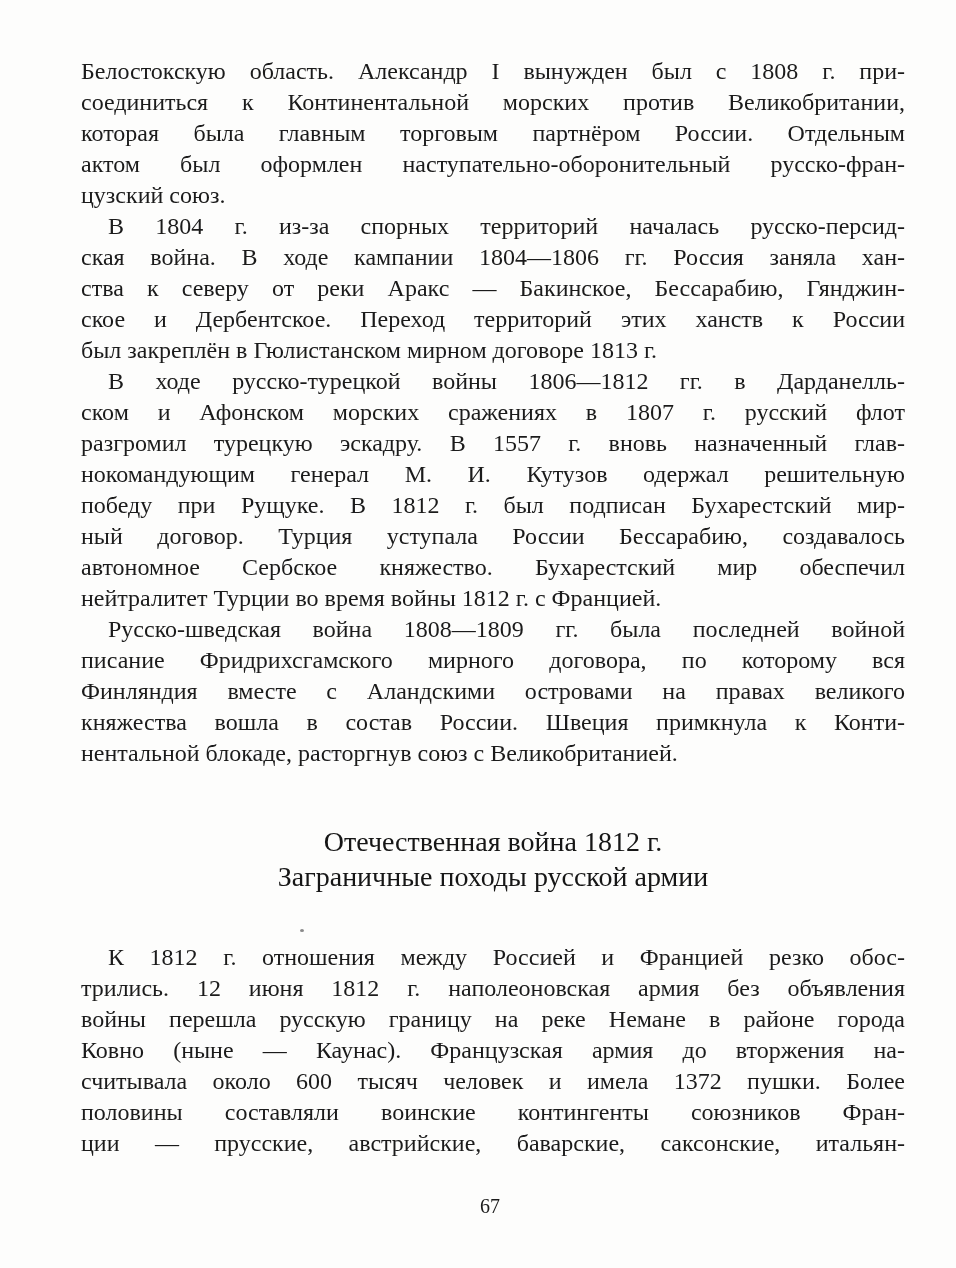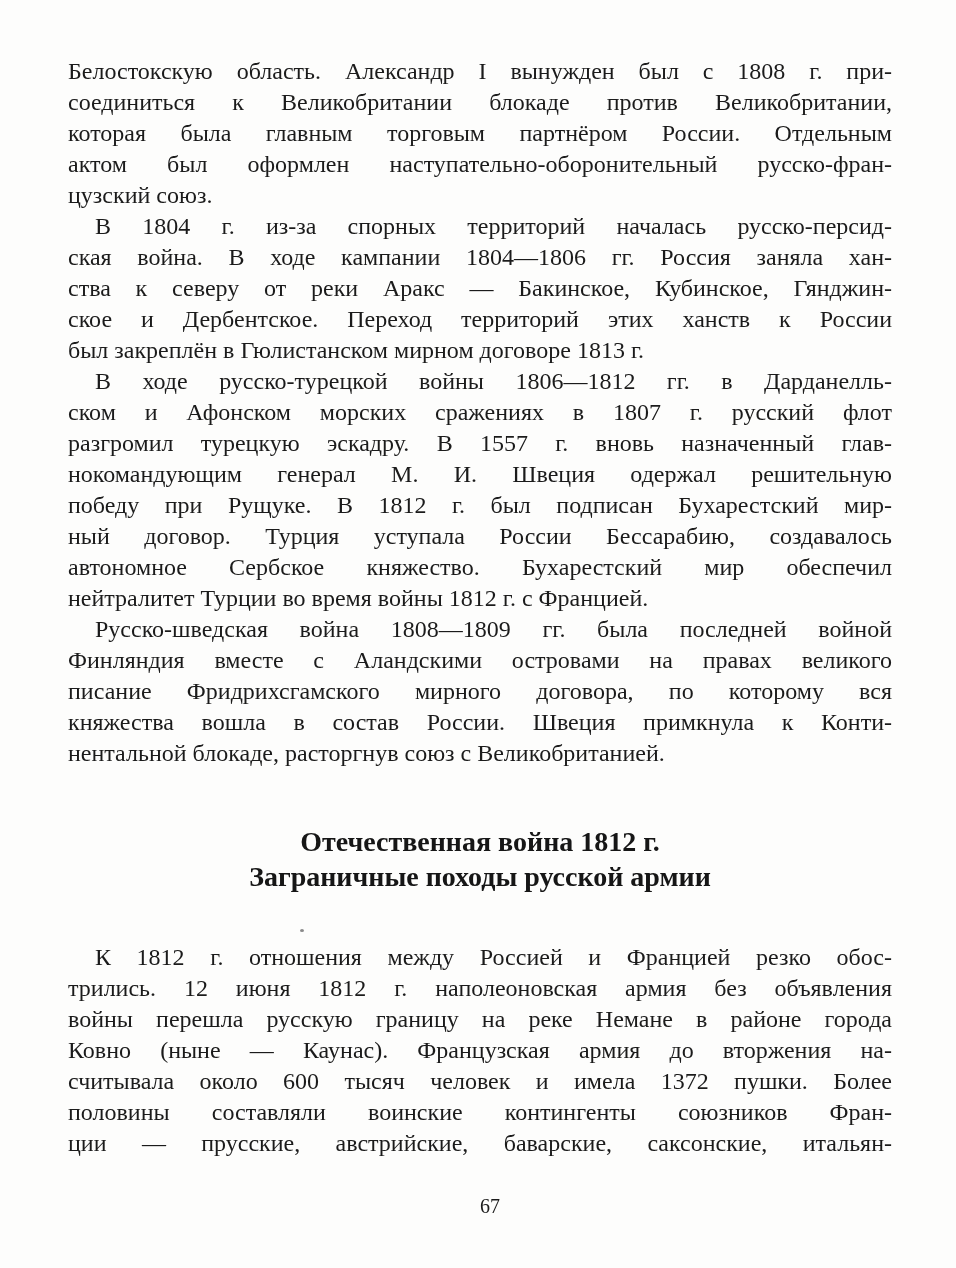--- a/index.html
+++ b/index.html
@@ -12,21 +12,21 @@
     position: relative;
     width: 956px;
     height: 1268px;
     background: #fdfdfc;
     color: #1b1b1b;
     font-family: "Liberation Serif", "DejaVu Serif", serif;
     overflow: hidden;
   }
   .content {
     position: absolute;
-    left: 68px;
+    left: 81px;
     top: 56px;
     width: 824px;
   }
   p.para {
     margin: 0;
     padding: 0;
   }
   .ln {
     display: block;
     height: 31px;
@@ -40,21 +40,21 @@
   .ln.ind {
     text-indent: 27px;
   }
   .ln.last {
     text-align-last: left;
   }
   .heading {
     margin: 55px 0 4px 0;
     padding: 0;
     text-align: center;
-    font-weight: bold;
+    font-weight: normal;
     font-size: 28px;
     line-height: 35px;
     color: #161616;
   }
   .post-heading {
     margin-top: 48px;
   }
   .speck {
     position: absolute;
     left: 300px;
@@ -77,46 +77,46 @@
 </style>
 </head>
 <body>
 
 <div class="page">
   <main class="content">
 
     <section id="pre-heading">
         <p class="para">
           <span class="ln">Белостокскую область. Александр I вынужден был с 1808 г. при-</span>
-          <span class="ln">соединиться к Великобритании блокаде против Великобритании,</span>
+          <span class="ln">соединиться к Континентальной морских против Великобритании,</span>
           <span class="ln">которая была главным торговым партнёром России. Отдельным</span>
           <span class="ln">актом был оформлен наступательно-оборонительный русско-фран-</span>
           <span class="ln last">цузский союз.</span>
         </p>
         <p class="para">
           <span class="ln ind">В 1804 г. из-за спорных территорий началась русско-персид-</span>
           <span class="ln">ская война. В ходе кампании 1804—1806 гг. Россия заняла хан-</span>
-          <span class="ln">ства к северу от реки Аракс — Бакинское, Кубинское, Гянджин-</span>
+          <span class="ln">ства к северу от реки Аракс — Бакинское, Бессарабию, Гянджин-</span>
           <span class="ln">ское и Дербентское. Переход территорий этих ханств к России</span>
           <span class="ln last">был закреплён в Гюлистанском мирном договоре 1813 г.</span>
         </p>
         <p class="para">
           <span class="ln ind">В ходе русско-турецкой войны 1806—1812 гг. в Дарданелль-</span>
           <span class="ln">ском и Афонском морских сражениях в 1807 г. русский флот</span>
           <span class="ln">разгромил турецкую эскадру. В 1557 г. вновь назначенный глав-</span>
-          <span class="ln">нокомандующим генерал М. И. Швеция одержал решительную</span>
+          <span class="ln">нокомандующим генерал М. И. Кутузов одержал решительную</span>
           <span class="ln">победу при Рущуке. В 1812 г. был подписан Бухарестский мир-</span>
           <span class="ln">ный договор. Турция уступала России Бессарабию, создавалось</span>
           <span class="ln">автономное Сербское княжество. Бухарестский мир обеспечил</span>
           <span class="ln last">нейтралитет Турции во время войны 1812 г. с Францией.</span>
         </p>
         <p class="para">
           <span class="ln ind">Русско-шведская война 1808—1809 гг. была последней войной</span>
+          <span class="ln">писание Фридрихсгамского мирного договора, по которому вся</span>
           <span class="ln">Финляндия вместе с Аландскими островами на правах великого</span>
-          <span class="ln">писание Фридрихсгамского мирного договора, по которому вся</span>
           <span class="ln">княжества вошла в состав России. Швеция примкнула к Конти-</span>
           <span class="ln last">нентальной блокаде, расторгнув союз с Великобританией.</span>
         </p>
       </section>
 
     <h2 class="heading">
       <span>Отечественная война 1812 г.</span><br>
       <span>Заграничные походы русской армии</span>
     </h2>
 

